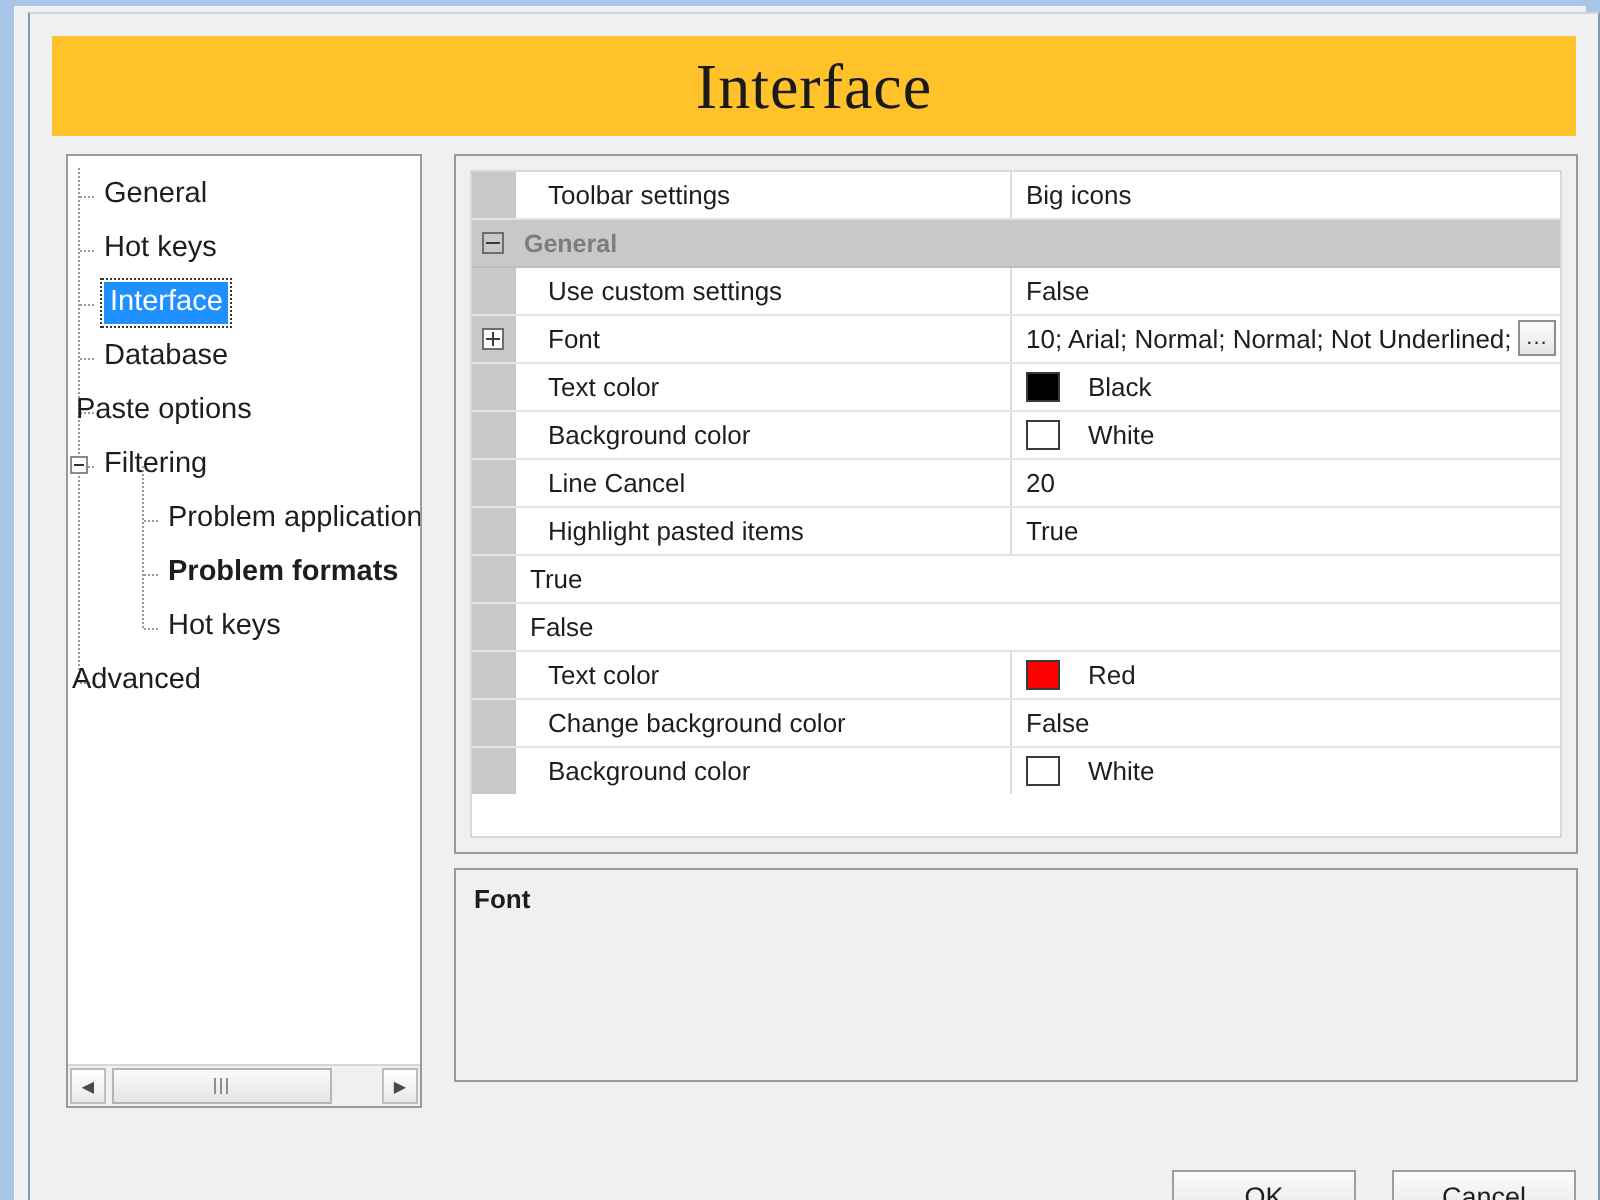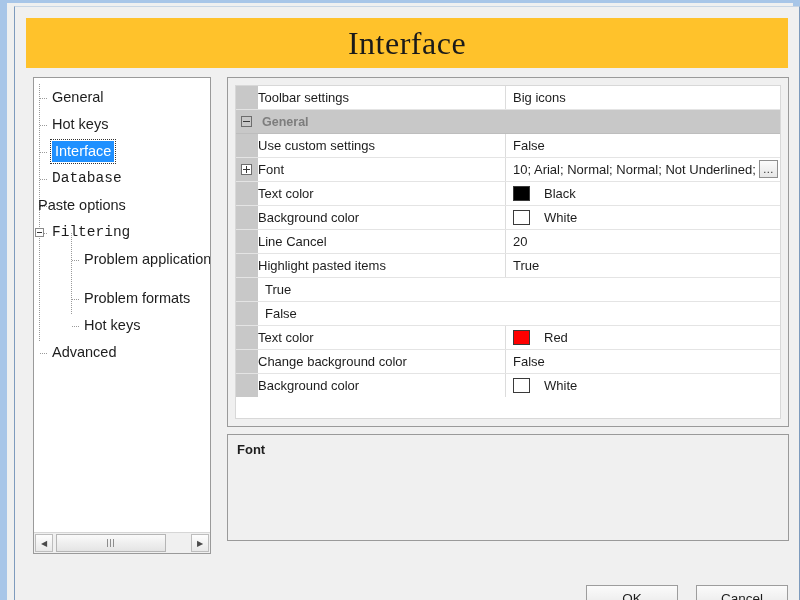--- a/index.html
+++ b/index.html
@@ -188,21 +188,21 @@
     width: 22px;
     flex: 0 0 22px;
     background: #c8c8c8;
     position: relative;
   }
   .namecell {
     flex: 0 0 248px;
     width: 248px;
     display: flex;
     align-items: center;
-    padding-left: 0;
+    padding-left: 16px;
     box-sizing: border-box;
     border-right: 1px solid #dcdcdc;
     background: #ffffff;
   }
   .valcell {
     flex: 1 1 auto;
     display: flex;
     align-items: center;
     padding-left: 7px;
     box-sizing: border-box;
@@ -332,48 +332,48 @@
             <span class="tlabel" style="left: 18px;">General</span>
           </div>
           <div class="tnode" style="margin-top: 0px;">
             <div class="hline" style="left: 6px; top: 13.5px; width: 7px;"></div>
             <span class="tlabel" style="left: 18px;">Hot keys</span>
           </div>
           <div class="tnode" style="margin-top: 0px;">
             <div class="hline" style="left: 6px; top: 13.5px; width: 7px;"></div>
             <span class="tlabel sel" style="left: 18px;">Interface</span>
           </div>
-          <div class="tnode" style="margin-top: 0px; font-family: Liberation Mono, monospace;">
+          <div class="tnode" style="margin-top: 0px;">
             <div class="hline" style="left: 6px; top: 13.5px; width: 7px;"></div>
             <span class="tlabel" style="left: 18px;">Database</span>
           </div>
           <div class="tnode" style="margin-top: 0px;">
             <div class="hline" style="left: 6px; top: 13.5px; width: 7px;"></div>
             <span class="tlabel" style="left: 4px;">Paste options</span>
           </div>
-          <div class="tnode" style="margin-top: 0px; font-family: Liberation Mono, monospace;">
+          <div class="tnode" style="margin-top: 0px;">
             <div class="hline" style="left: 6px; top: 13.5px; width: 7px;"></div>
             <div class="pmbox" style="left: 1px; top: 9px;"></div>
             <span class="tlabel" style="left: 18px;">Filtering</span>
           </div>
           <div class="tnode" style="margin-top: 0px;">
             <div class="hline" style="left: 38px; top: 13.5px; width: 7px;"></div>
             <span class="tlabel" style="left: 50px;">Problem applications</span>
           </div>
-          <div class="tnode" style="margin-top: 12px;">
+          <div class="tnode" style="margin-top: 0px; font-weight: bold;">
             <div class="hline" style="left: 38px; top: 13.5px; width: 7px;"></div>
             <span class="tlabel" style="left: 50px;">Problem formats</span>
           </div>
           <div class="tnode" style="margin-top: 0px;">
             <div class="hline" style="left: 38px; top: 13.5px; width: 7px;"></div>
             <span class="tlabel" style="left: 50px;">Hot keys</span>
           </div>
           <div class="tnode" style="margin-top: 0px;">
             <div class="hline" style="left: 6px; top: 13.5px; width: 7px;"></div>
-            <span class="tlabel" style="left: 18px;">Advanced</span>
+            <span class="tlabel" style="left: 2px;">Advanced</span>
           </div>
         </div>
 
       <div id="tree-hscroll">
         <div class="sb-arrow" id="sb-left">◀</div>
         <div id="sb-thumb">
           <span class="grip"></span>
         </div>
         <div class="sb-arrow" id="sb-right">▶</div>
       </div>

